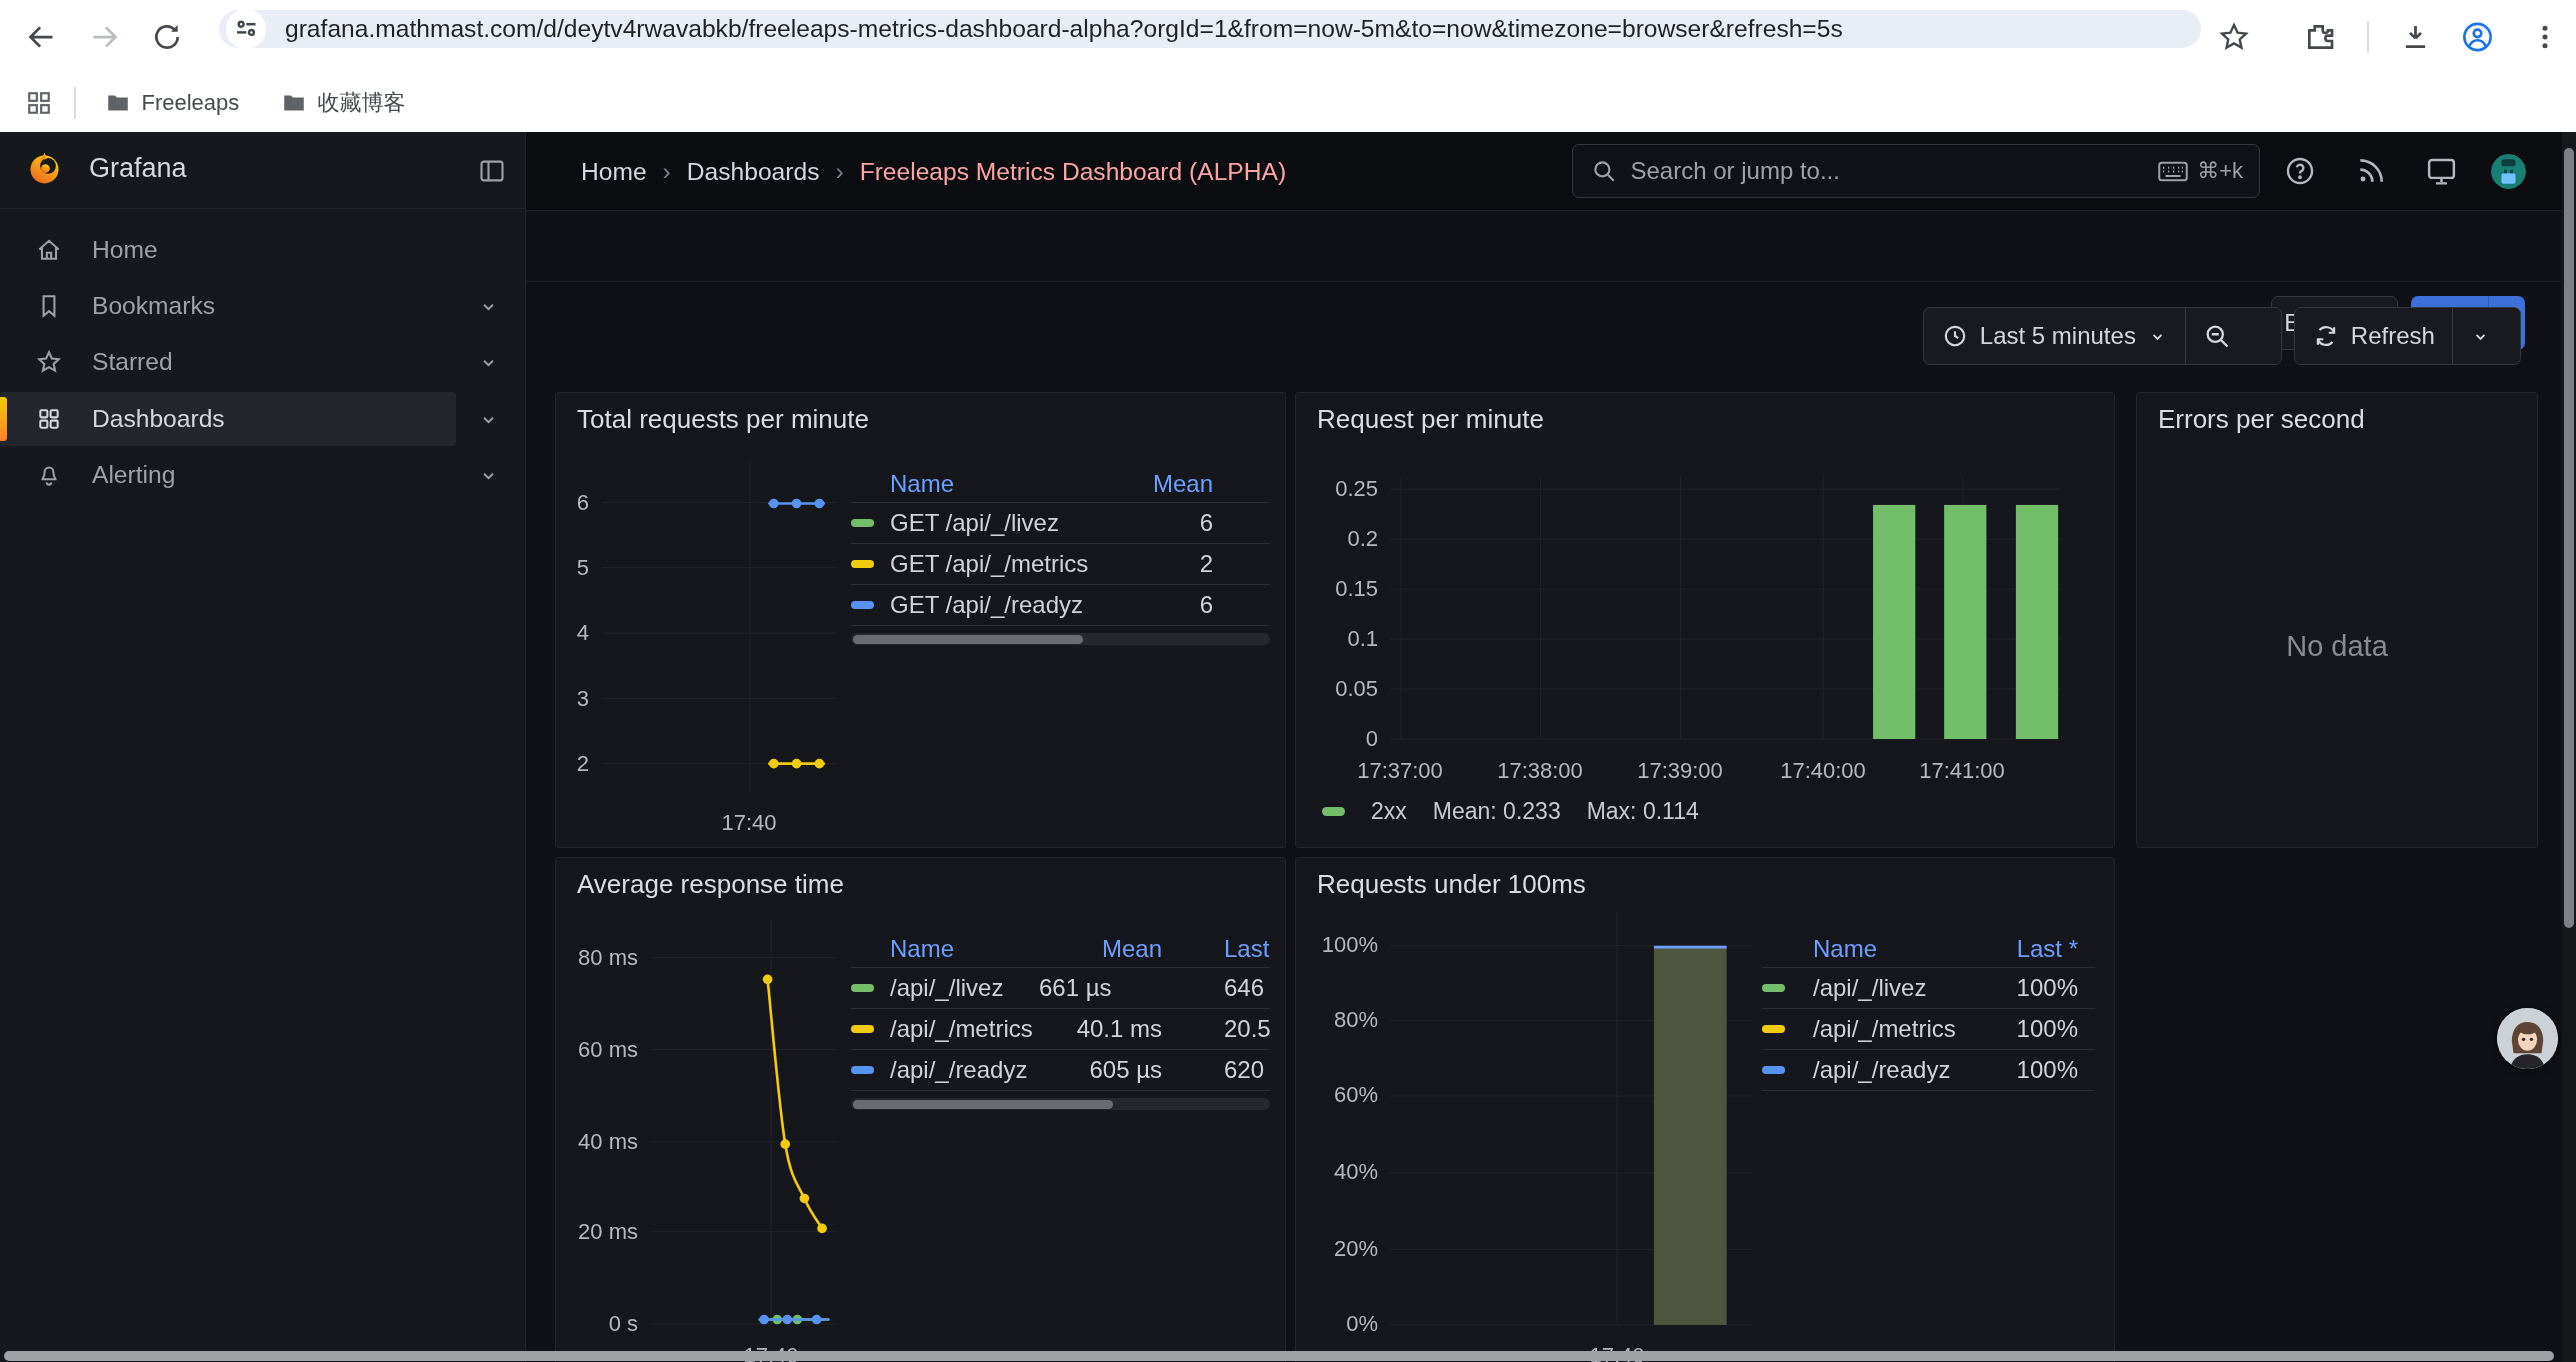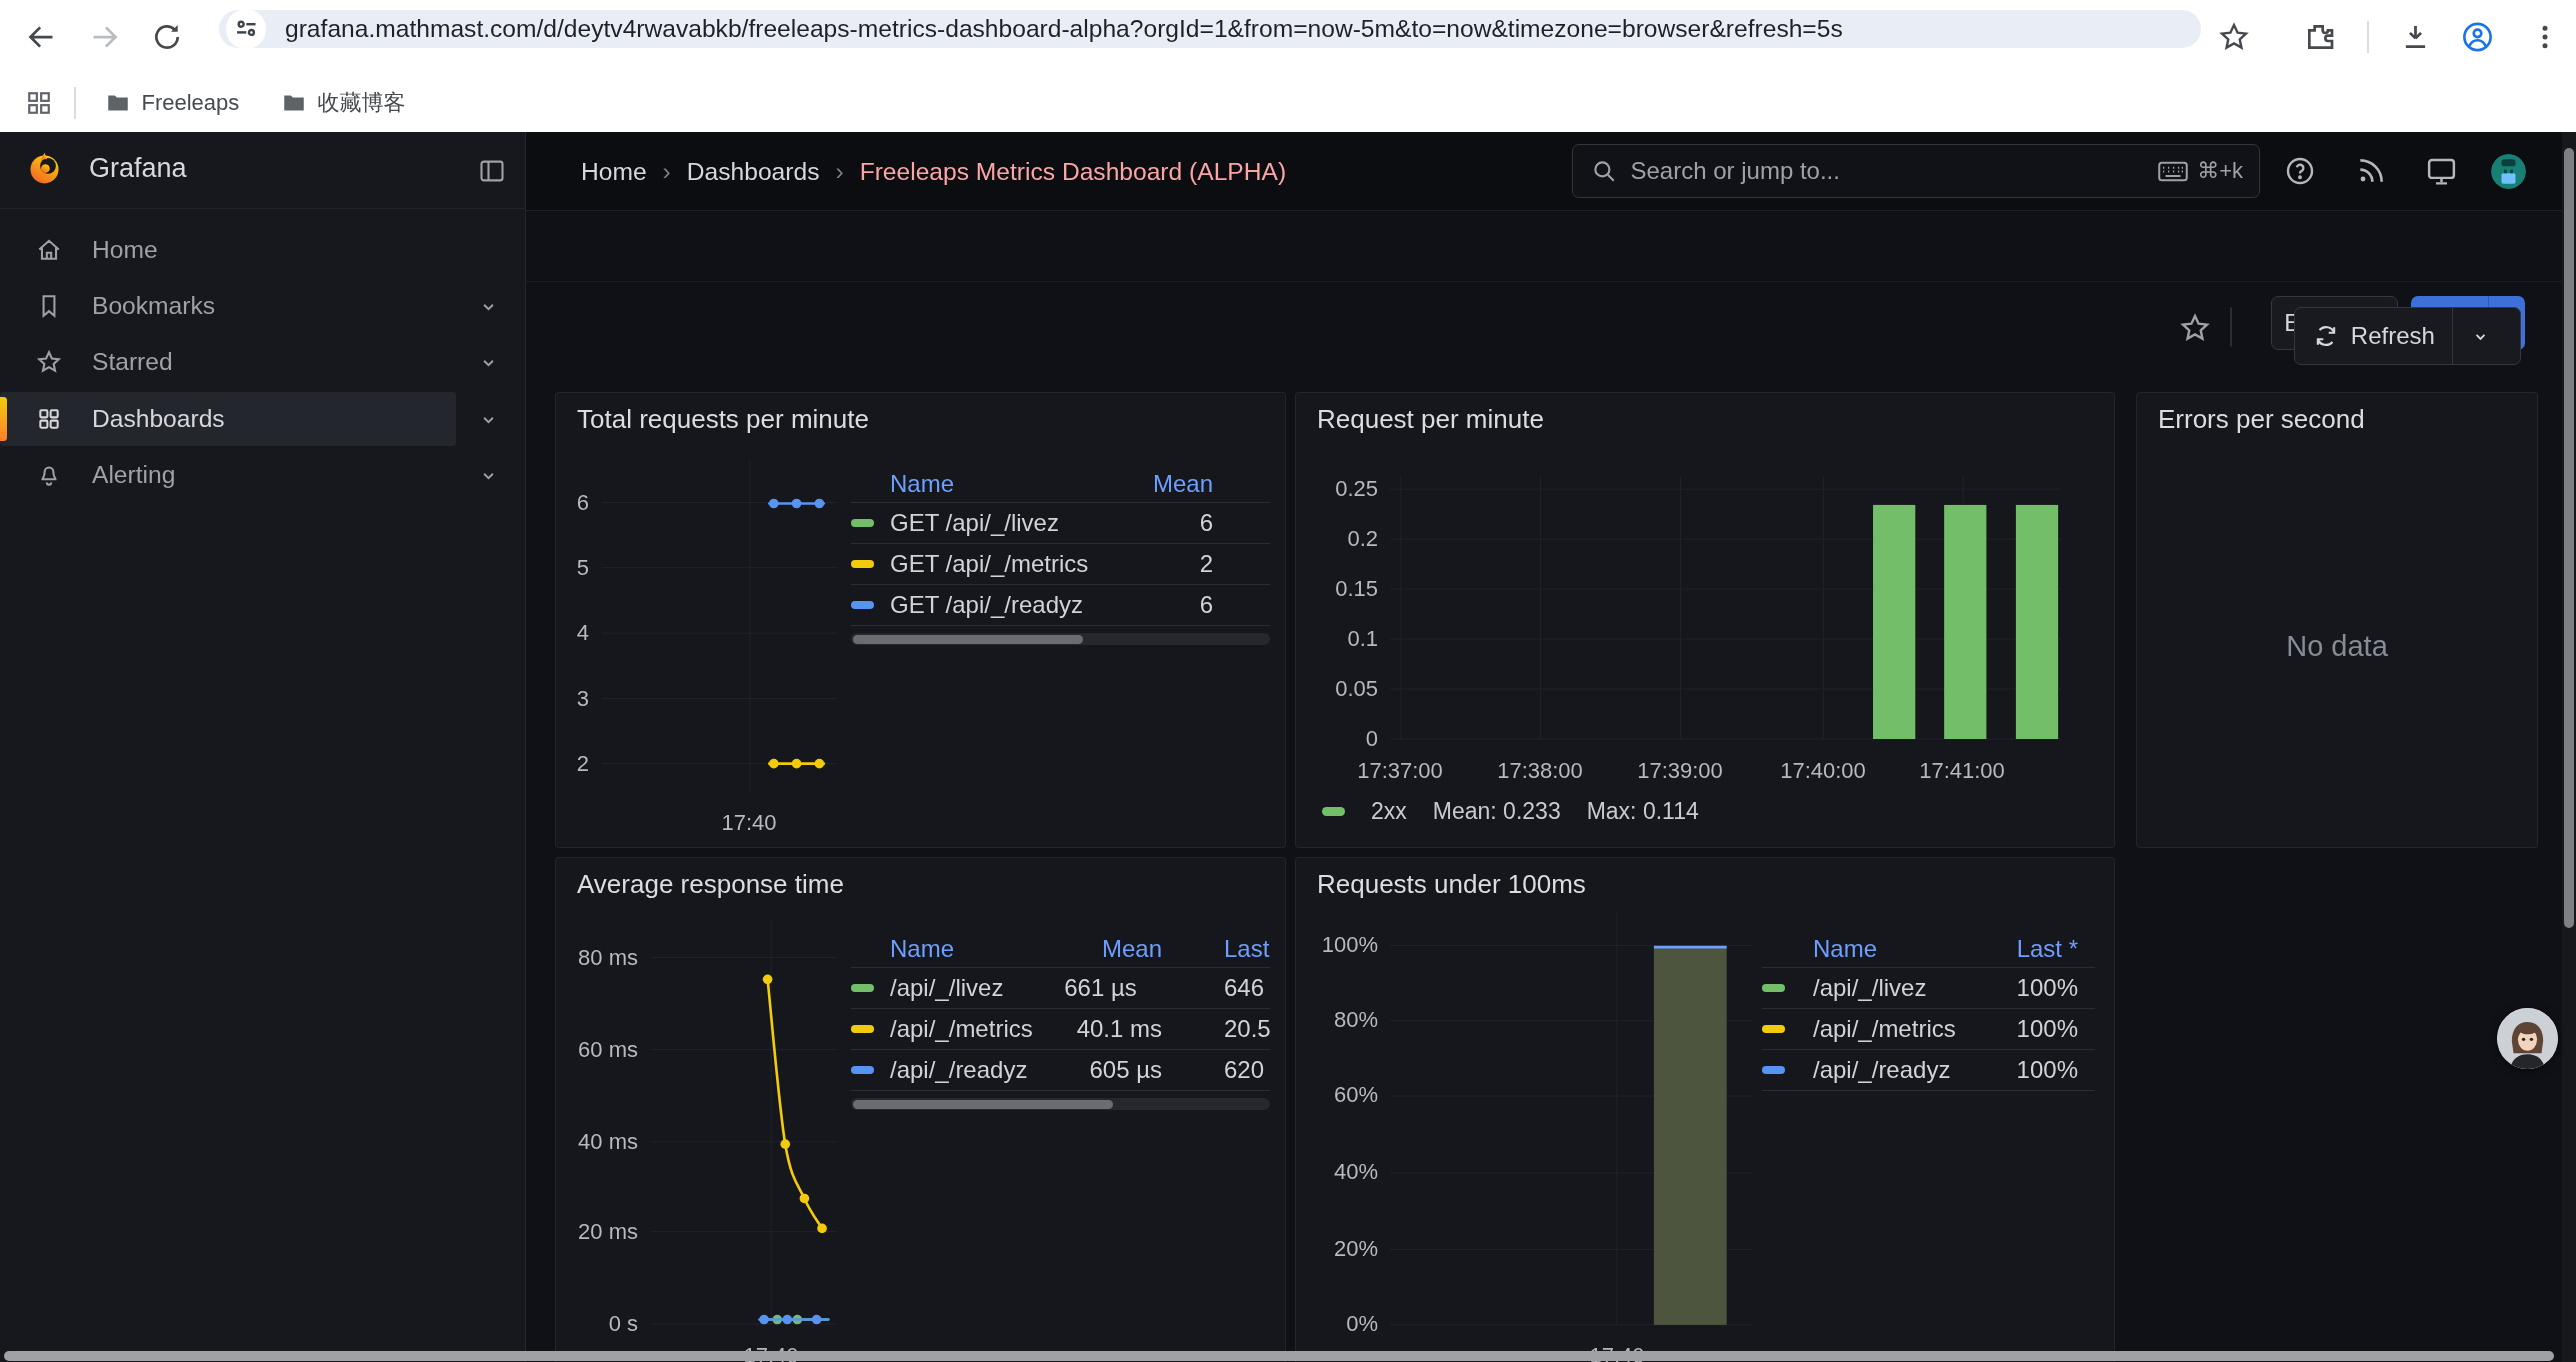--- a/index.html
+++ b/index.html
@@ -345,20 +345,39 @@
         <span>Share</span>
         </div>
       <div class="btn share-chev" style="left:1962px;top:84px;width:37px;height:54px">
         <svg width="19" height="19" viewBox="0 0 24 24" fill="none" stroke="currentColor" stroke-width="2.4">
             <path d="M7 10l5 5 5-5"></path>
           </svg>
         </div>
     </div>
 
     <div class="dtoolbar">
+      <div class="tgroup" style="left:1397px;width:359px">
+        <span class="tseg">
+          <svg width="26" height="26" viewBox="0 0 24 24" fill="none" stroke="currentColor" stroke-width="2">
+              <circle cx="12" cy="12" r="8.5"></circle>
+              <path d="M12 7.5V12l3 2"></path>
+            </svg>
+          <span>Last 5 minutes</span>
+          <svg width="19" height="19" viewBox="0 0 24 24" fill="none" stroke="currentColor" stroke-width="2.4">
+              <path d="M7 10l5 5 5-5"></path>
+            </svg>
+          </span>
+        <span class="tsep"></span>
+        <span class="tseg">
+          <svg width="28" height="28" viewBox="0 0 24 24" fill="none" stroke="currentColor" stroke-width="2">
+              <circle cx="10.5" cy="10.5" r="6.5"></circle>
+              <path d="M7.5 10.5h6M15.5 15.5L21 21"></path>
+            </svg>
+          </span>
+      </div>
       <div class="tgroup" style="left:1768px;width:227px">
         <span class="tseg">
           <svg width="26" height="26" viewBox="0 0 24 24" fill="none" stroke="currentColor" stroke-width="2">
               <path d="M19.5 9A8 8 0 0 0 6 6.5M4.5 15A8 8 0 0 0 18 17.5"></path>
               <path d="M19.5 4v5h-5M4.5 20v-5h5" stroke-width="2"></path>
             </svg>
           <span>Refresh</span>
           </span>
         <span class="tsep"></span>
         <span class="tseg">
@@ -506,21 +525,21 @@
                 <span class="lswatch" style="width:39px"></span>
                 <span class="lcell" style="width: 149px;">Name</span>
                 <span class="lcell" style="width: 123px; text-align: right;">Mean</span>
                 <span class="lcell" style="width: 263px; margin-left: 62px;">Last *</span>
               </div>
               <div class="lrow">
                 <span class="lswatch" style="width: 39px;">
                   <i style="background:#73BF69"></i>
                 </span>
                 <span class="lcell" style="width: 149px;">/api/_/livez</span>
-                <span class="lcell" style="width: 123px; text-align: center;">661 µs</span>
+                <span class="lcell" style="width: 123px; text-align: left;">661 µs</span>
                 <span class="lcell" style="width: 263px; margin-left: 62px;">646 µs</span>
               </div>
               <div class="lrow">
                 <span class="lswatch" style="width: 39px;">
                   <i style="background:#F2CC0C"></i>
                 </span>
                 <span class="lcell" style="width: 149px;">/api/_/metrics</span>
                 <span class="lcell" style="width: 123px; text-align: right;">40.1 ms</span>
                 <span class="lcell" style="width: 263px; margin-left: 62px;">20.5 ms</span>
               </div>

